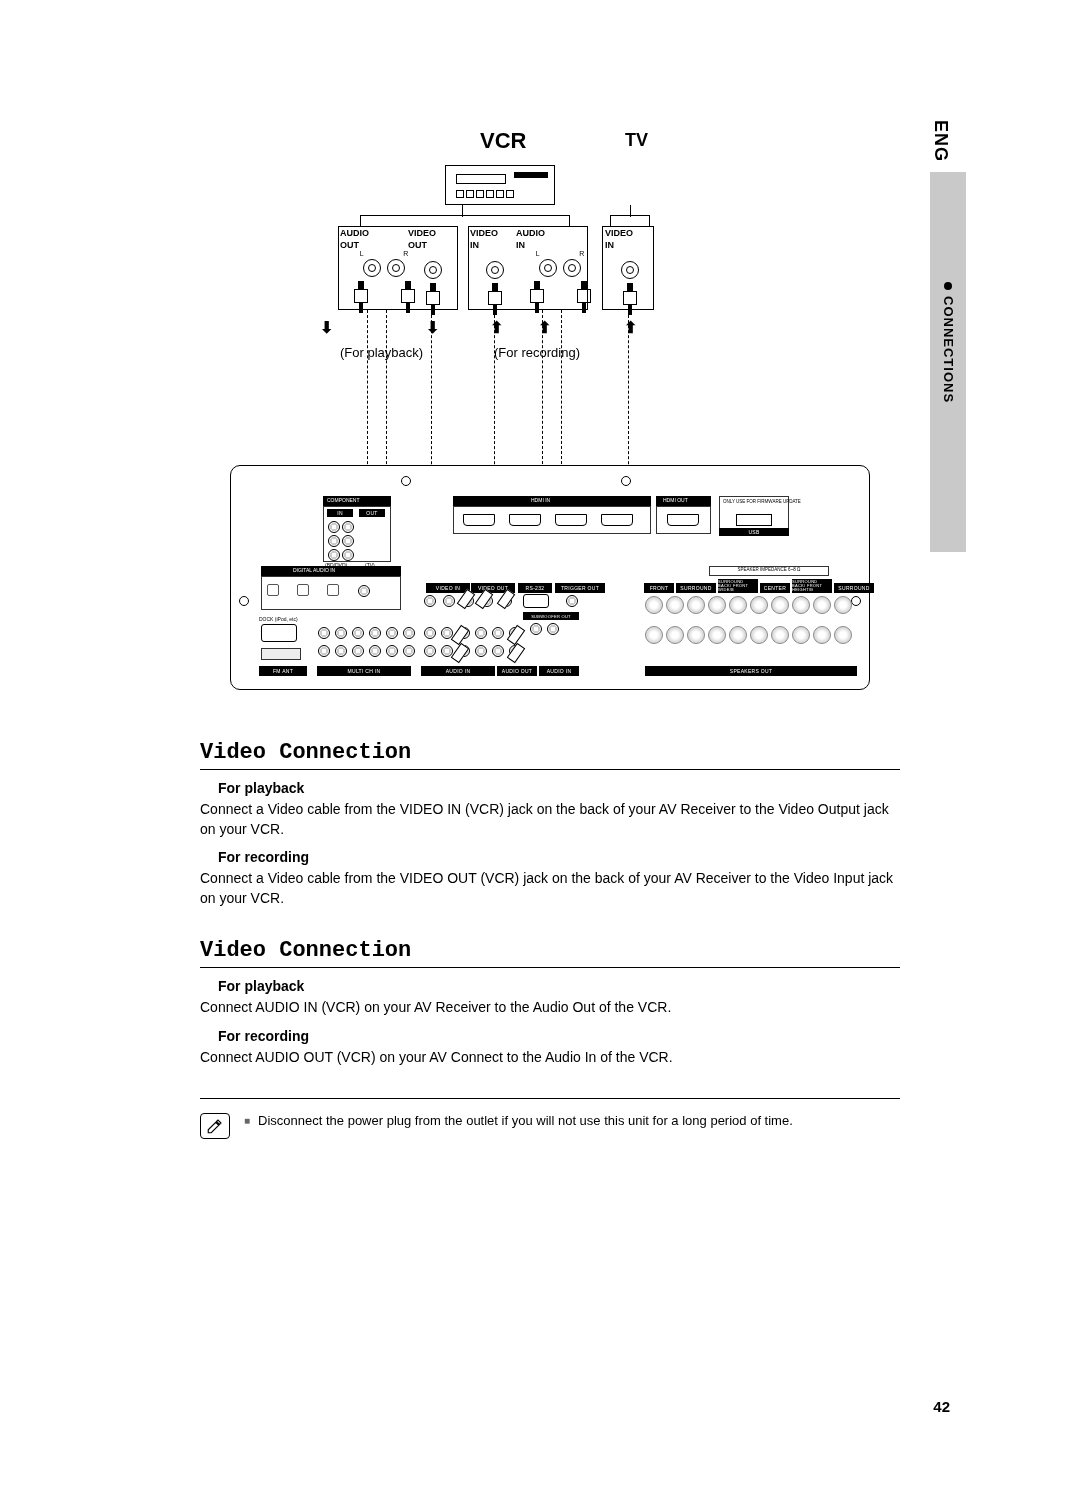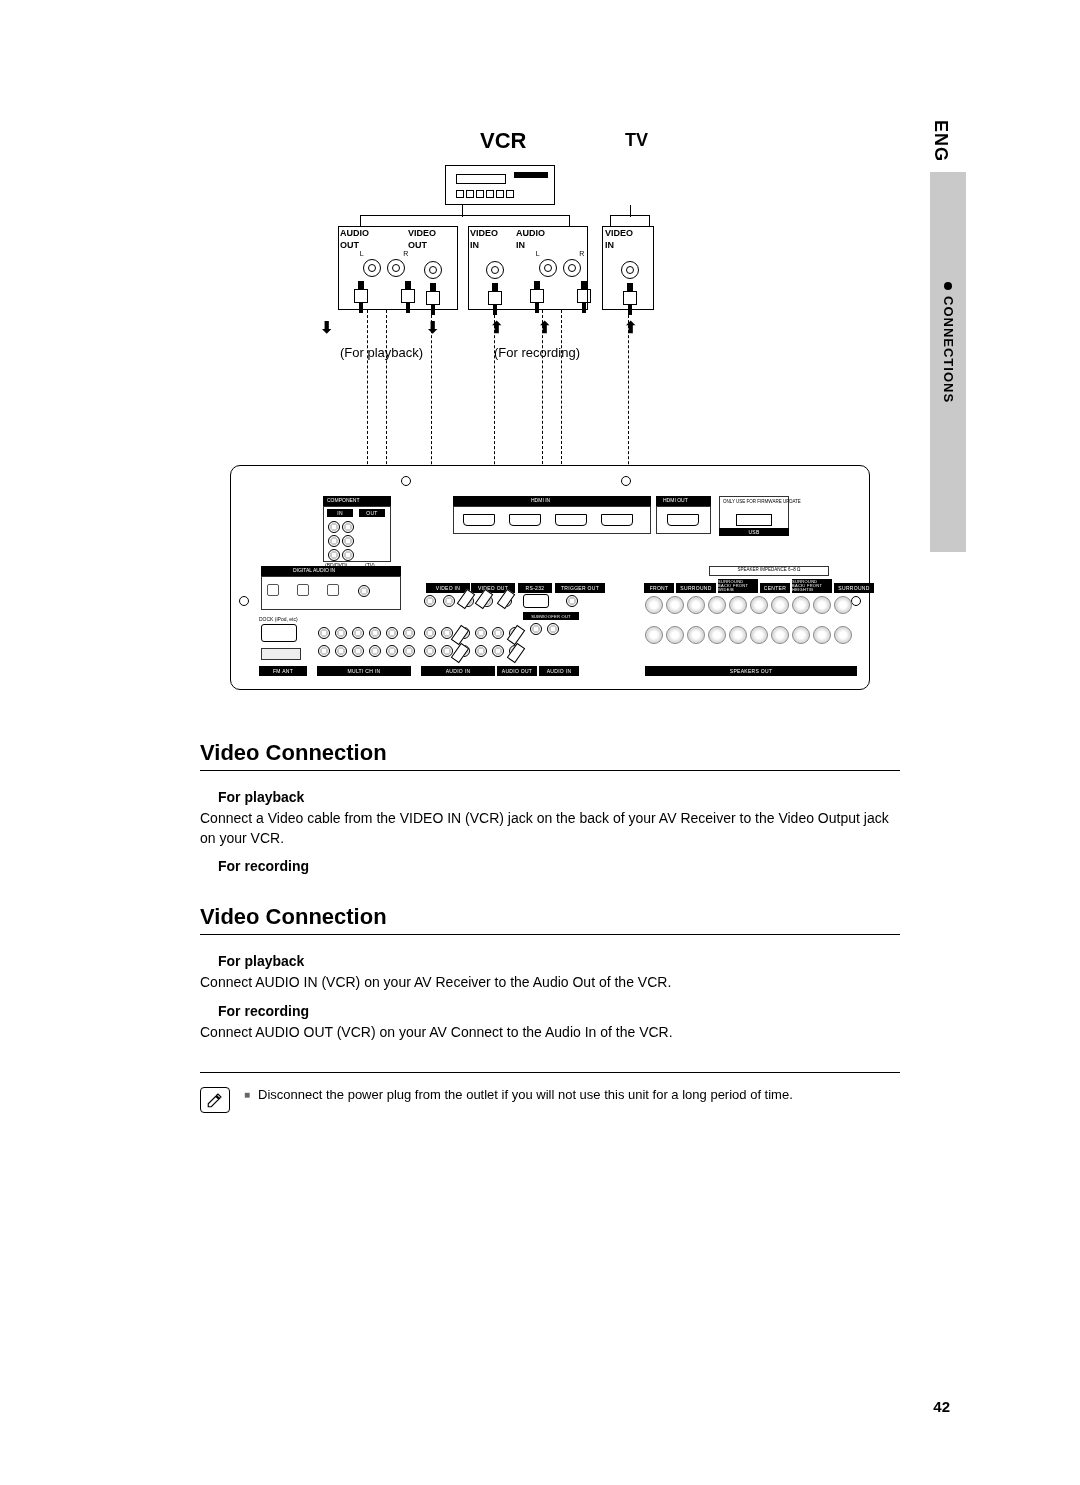--- a/index.html
+++ b/index.html
@@ -146,21 +146,22 @@
   .speaker-row{position:absolute;display:flex;gap:3px;}
   .spk{width:18px;height:18px;border:1.5px solid #888;border-radius:50%;background:radial-gradient(circle,#fff 30%,#ddd 60%);}
 
   
   .section { margin-top: 30px; }
   .section h2 {
     font-size: 22px;
     font-weight: bold;
     border-bottom: 1.5px solid #000;
     padding-bottom: 4px;
-    margin-bottom: 18px;
+    margin-bottom: 10px;
+    font-family: Liberation Mono, monospace;
   }
   .sub { font-size: 14px; font-weight: bold; margin-top: 10px; margin-bottom: 4px; padding-left: 18px;}
   .body-text { font-size: 14px; line-height: 1.4; }
 
   .note-box {
     margin-top: 30px;
     border-top: 1px solid #000;
     padding-top: 14px;
     display:flex;
     align-items:flex-start;
@@ -506,20 +507,21 @@
         <div style="width:10px;height:18px;border:1px solid #000;background:#fff;"></div>
       </div>
     </div>
   </div>
 
   <div class="section">
     <h2>Video Connection</h2>
     <div class="sub">For playback</div>
     <div class="body-text">Connect a Video cable from the VIDEO IN (VCR) jack on the back of your AV Receiver to the Video Output jack on your VCR.</div>
     <div class="sub">For recording</div>
+    <div class="body-text">Connect a Video cable from the VIDEO OUT (VCR) jack on the back of your AV Receiver to the Video Input jack on your VCR.</div>
   </div>
 
   <div class="section">
     <h2>Video Connection</h2>
     <div class="sub">For playback</div>
     <div class="body-text">Connect AUDIO IN (VCR) on your AV Receiver to the Audio Out of the VCR.</div>
     <div class="sub">For recording</div>
     <div class="body-text">Connect AUDIO OUT (VCR) on your AV Connect to the Audio In of the VCR.</div>
   </div>
 

